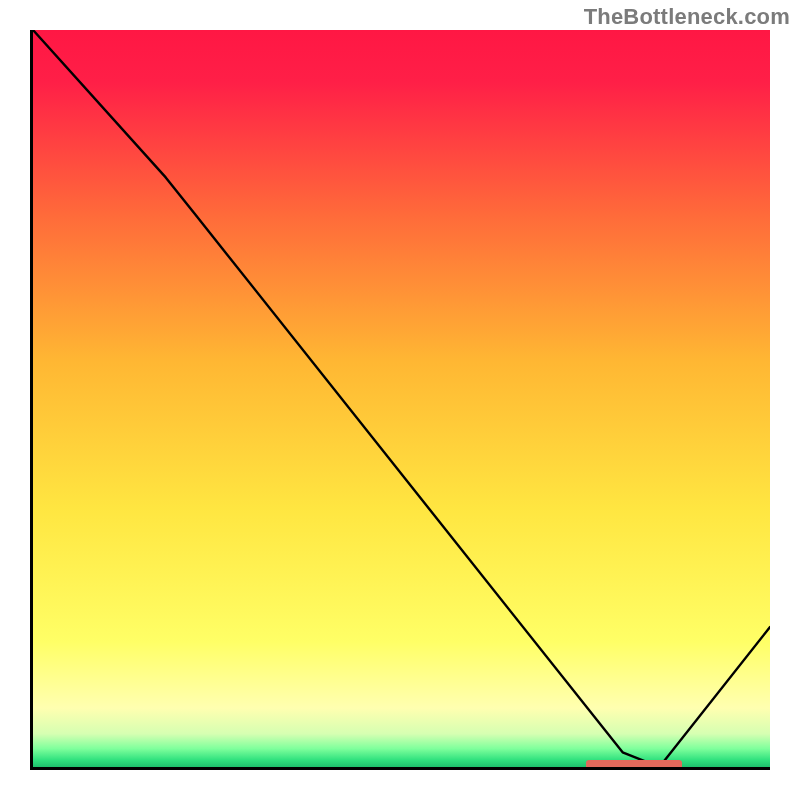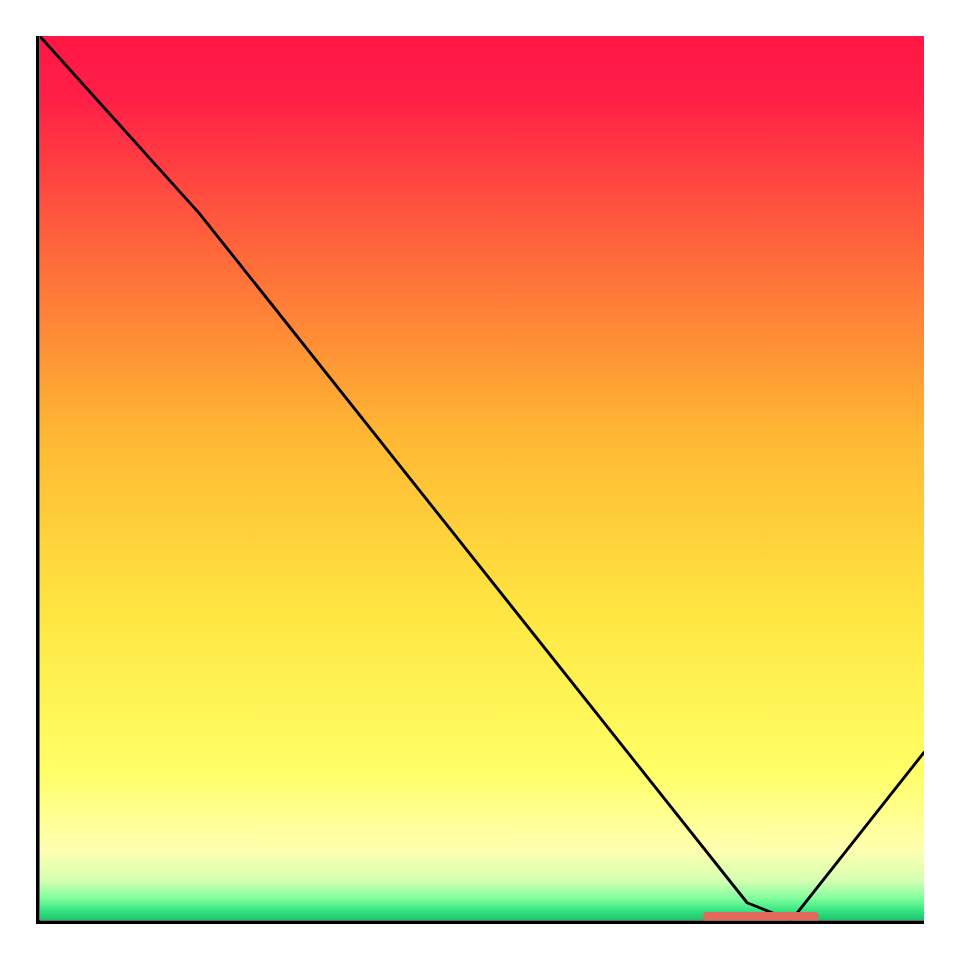--- a/index.html
+++ b/index.html
@@ -60,20 +60,21 @@
     position: absolute;
     background: #e2695b;
     border-radius: 3px;
     height: 9px;
   }
 </style>
 </head>
 <body>
 <div class="root">
 
+<div class="watermark">TheBottleneck.com</div>
 
 <div class="axis-line y-axis"></div>
 <div class="axis-line x-axis"></div>
 
 <div class="plot">
   <svg class="chart" viewBox="0 0 737 737" preserveAspectRatio="none">
     <defs>
       <linearGradient id="bg-grad" x1="0" y1="0" x2="0" y2="1">
       <stop offset="0.00%" stop-color="#ff1744"></stop>
             <stop offset="7.00%" stop-color="#ff1f47"></stop>

